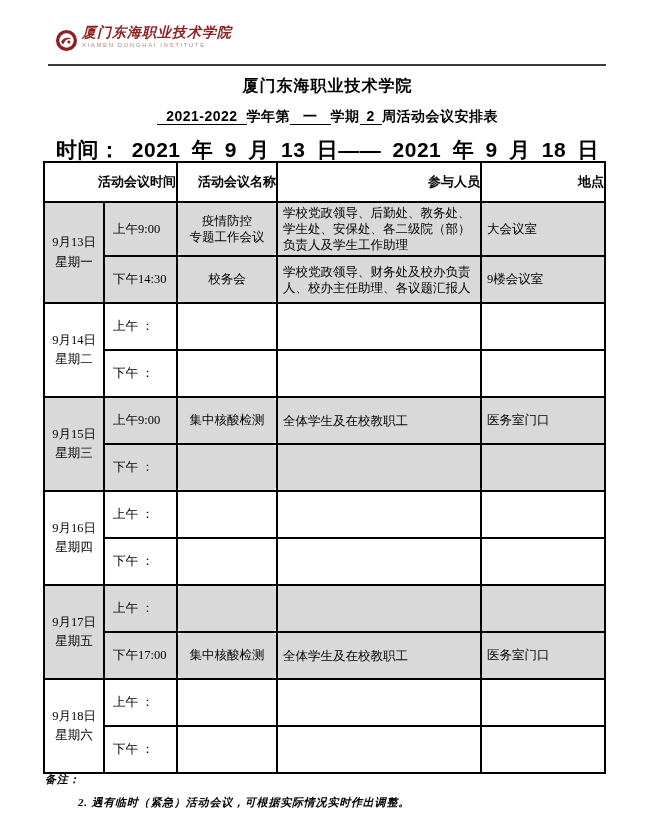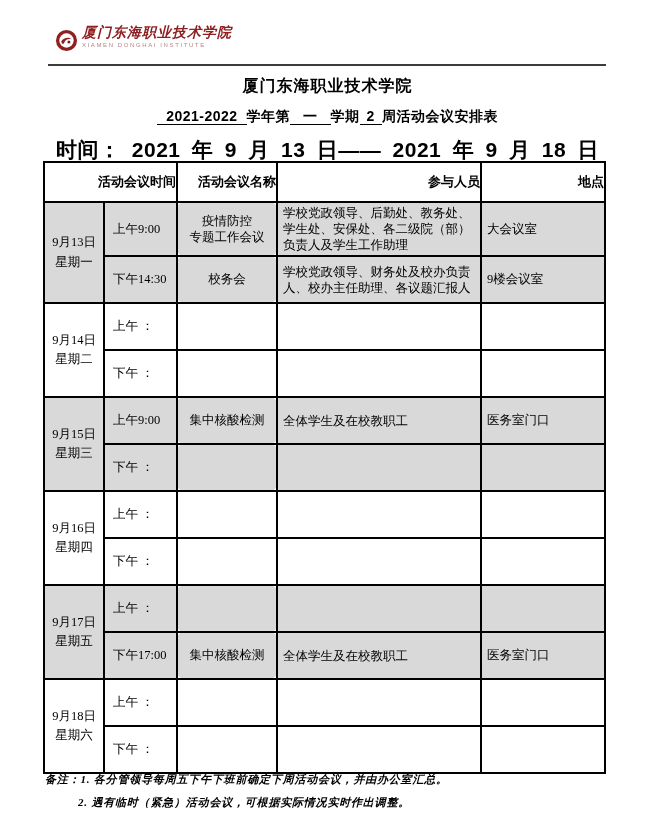--- a/index.html
+++ b/index.html
@@ -69,21 +69,21 @@
   td.c-part  { line-height: 1.28; }
   td.c-loc   { }
 
   
   .notes {
     position: absolute; top: 772px; left: 45px; width: 560px;
     font-family: "Liberation Serif", serif;
     font-style: italic; font-weight: 600;
     font-size: 11px; letter-spacing: 0.8px; line-height: 1.4;
   }
-  .note-line { display: flex; }
+  .note-line { display: flex; flex-direction: column; }
   .note-line + .note-line { margin-top: 8px; }
   .note-label { white-space: nowrap; }
   .note-indent { margin-left: 33px; }
 </style>
 </head>
 <body>
 
 <div class="logo">
   <svg class="seal" viewBox="0 0 24 24">
     <circle cx="12" cy="12" r="11" fill="#8f2022"></circle>
@@ -212,18 +212,17 @@
       <td class="c-name"></td>
       <td class="c-part"></td>
       <td class="c-loc"></td>
     </tr>
   </tbody>
 </table>
 
 <div class="notes">
   <div class="note-line">
     <span class="note-label">备注：</span>
-    <span>1. 各分管领导每周五下午下班前确定下周活动会议，并由办公室汇总。</span>
   </div>
   <div class="note-line">
     <span class="note-indent">2. 遇有临时（紧急）活动会议，可根据实际情况实时作出调整。</span>
   </div>
 </div>
 
 </body></html>

